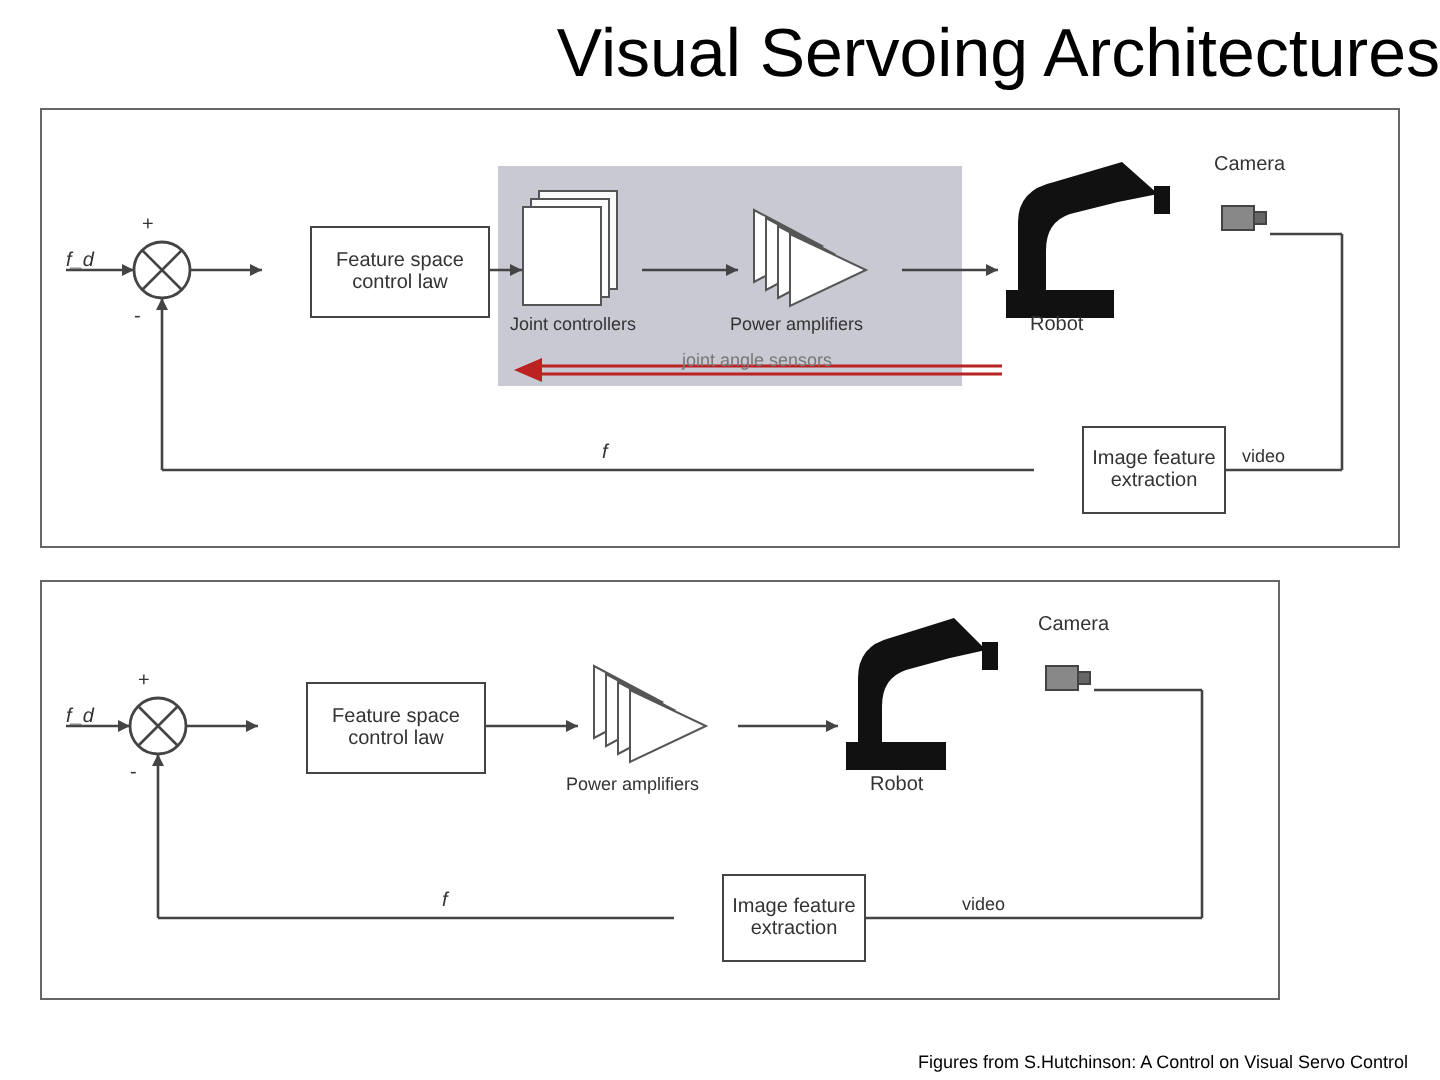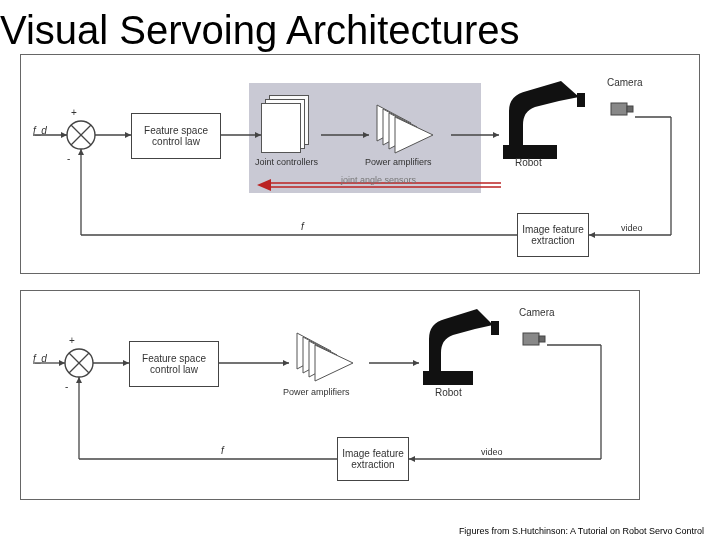--- a/index.html
+++ b/index.html
@@ -5,42 +5,43 @@
   * { box-sizing: border-box; margin: 0; padding: 0; }
   body {
     width: 720px;
     height: 540px;
     font-family: Arial, Helvetica, sans-serif;
     background: #fff;
     position: relative;
     overflow: hidden;
   }
   .title {
-    font-size: 40px;
-    text-align: left;
+    font-size: 34px;
+    text-align: right;
     padding: 8px 0 4px 0;
     font-weight: normal;
   }
   .panel {
     position: absolute;
     border: 1px solid #666;
     background: #fff;
   }
   .box {
     position: absolute;
     border: 1px solid #444;
     background: #fff;
     font-size: 10px;
     text-align: center;
     display: flex;
     align-items: center;
     justify-content: center;
     color: #333;
     padding: 2px;
     line-height: 1.1;
+    margin-left: 24px;
   }
   .shade {
     position: absolute;
     background: #c9c9d4;
   }
   .lbl {
     position: absolute;
     font-size: 10px;
     color: #333;
   }
@@ -216,13 +217,13 @@
     </svg>
   </div>
   <div class="lbl" style="left:498px; top:16px;">Camera</div>
 
   <div class="box" style="left:316px; top:146px; width:72px; height:44px;">Image feature extraction</div>
 
   <div class="lbl" style="left:200px; top:154px; font-style:italic;">f</div>
   <div class="lbl sm" style="left:460px; top:156px;">video</div>
 </div>
 
-<div class="lbl cite" style="right:16px; bottom:4px; left:auto; position:absolute;">Figures from S.Hutchinson: A Tutorial on Robot Servo Control</div>
+<div class="lbl cite" style="right:16px; bottom:4px; left:auto; position:absolute;">Figures from S.Hutchinson: A Control on Visual Servo Control</div>
 
 </body></html>

